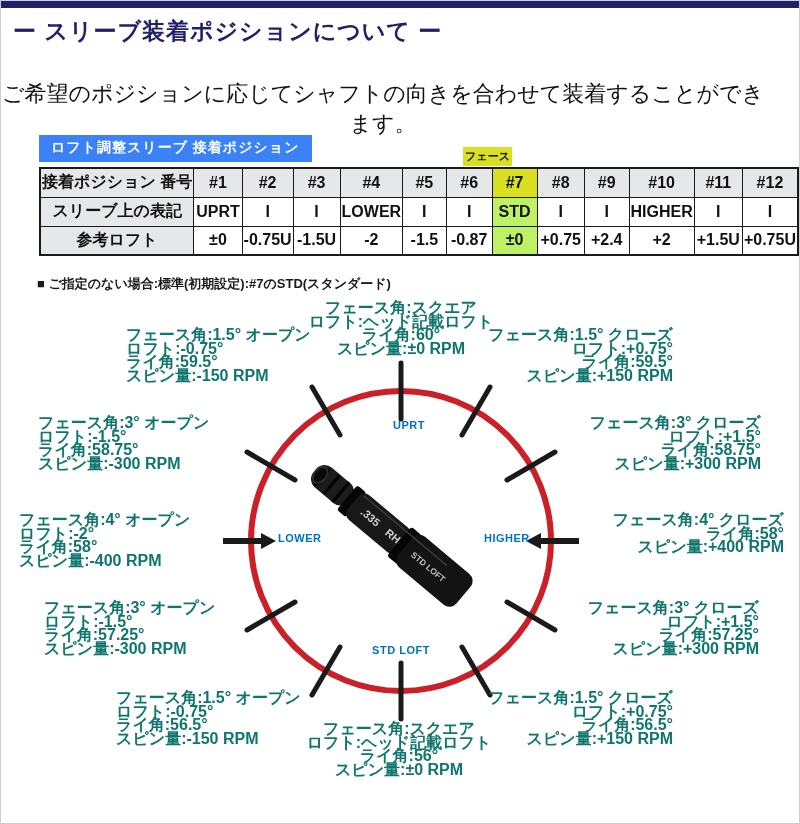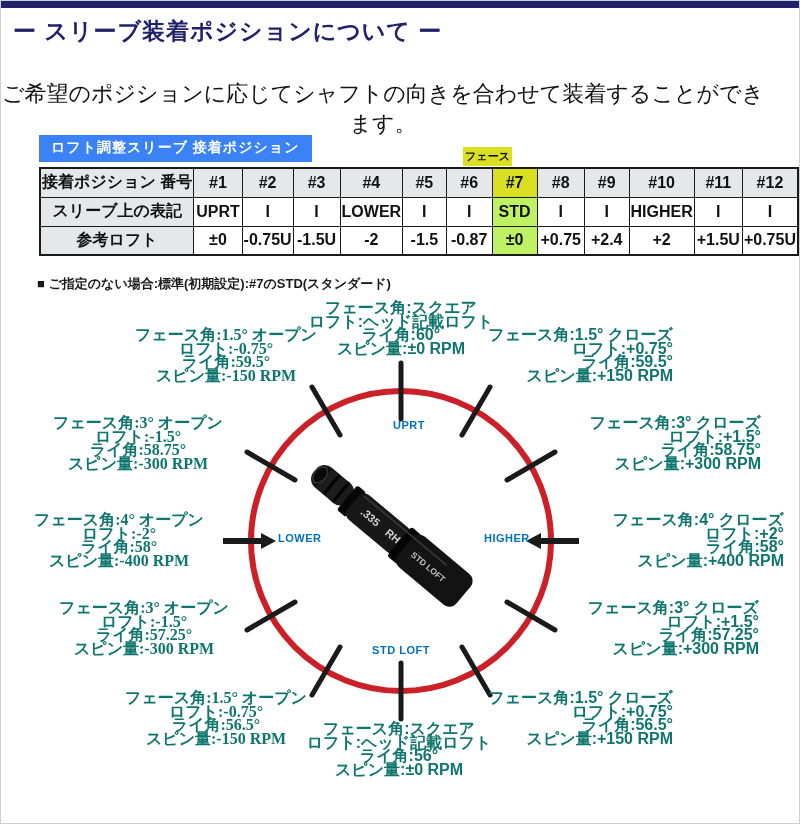--- a/index.html
+++ b/index.html
@@ -24,21 +24,21 @@
   tr.head td { background:#e6e7e8; }
   td.rowlabel { background:#e6e7e8; font-size:12px; }
   tr.head td.hl { background:#d9e021; }
   td.hl-orange { background:#bef264; color:#fff; }
 
   .note { position:absolute; left:36px; top:262px; font-size:13px; font-weight:bold; color:#1a1a1a;margin-top:12px; }
 
   svg.diagram { position:absolute; left:0; top:280px; }
 
   .spec { position:absolute; width:200px; font-size:16px; font-weight:bold; color:#0f766e; line-height:13.5px; }
-  .spec.r { text-align:center;font-family:Liberation Serif, serif; }
+  .spec.r { text-align:left; }
   .spec.l { text-align:right; }
   .spec.c { text-align:center; }
 
   .ringlab { position:absolute; font-size:11px; font-weight:bold; color:#0072bc; letter-spacing:0.5px; }
 </style>
 </head>
 <body>
 
 <div class="page">
   <div class="topbar"></div>
@@ -190,21 +190,20 @@
     <div>スピン量:+300 RPM</div>
   </div>
   <div class="spec r" style="left:18px; top:512px;">
     <div>フェース角:4° オープン</div>
     <div>ロフト:-2°</div>
     <div>ライ角:58°</div>
     <div>スピン量:-400 RPM</div>
   </div>
   <div class="spec l" style="left:583px; top:512px;">
     <div>フェース角:4° クローズ</div>
-    <div>ロフト:+2°</div>
     <div>ライ角:58°</div>
     <div>スピン量:+400 RPM</div>
   </div>
   <div class="spec r" style="left:43px; top:600px;">
     <div>フェース角:3° オープン</div>
     <div>ロフト:-1.5°</div>
     <div>ライ角:57.25°</div>
     <div>スピン量:-300 RPM</div>
   </div>
   <div class="spec l" style="left:558px; top:600px;">

